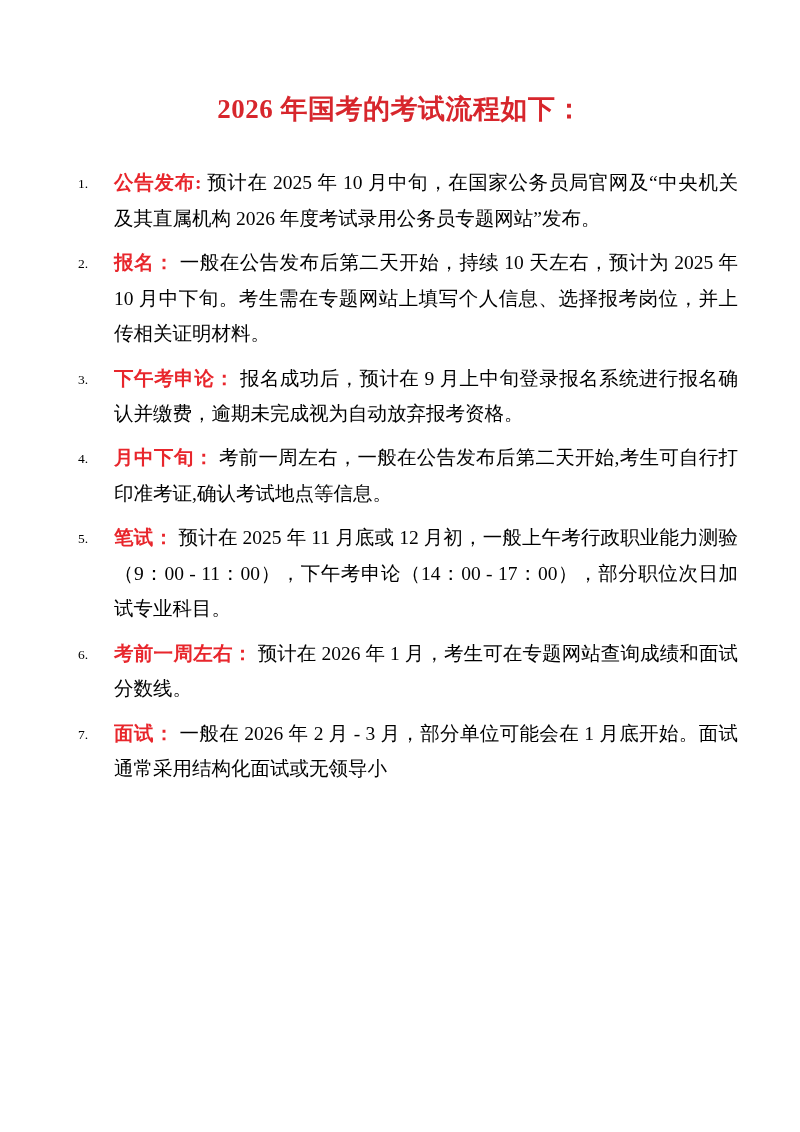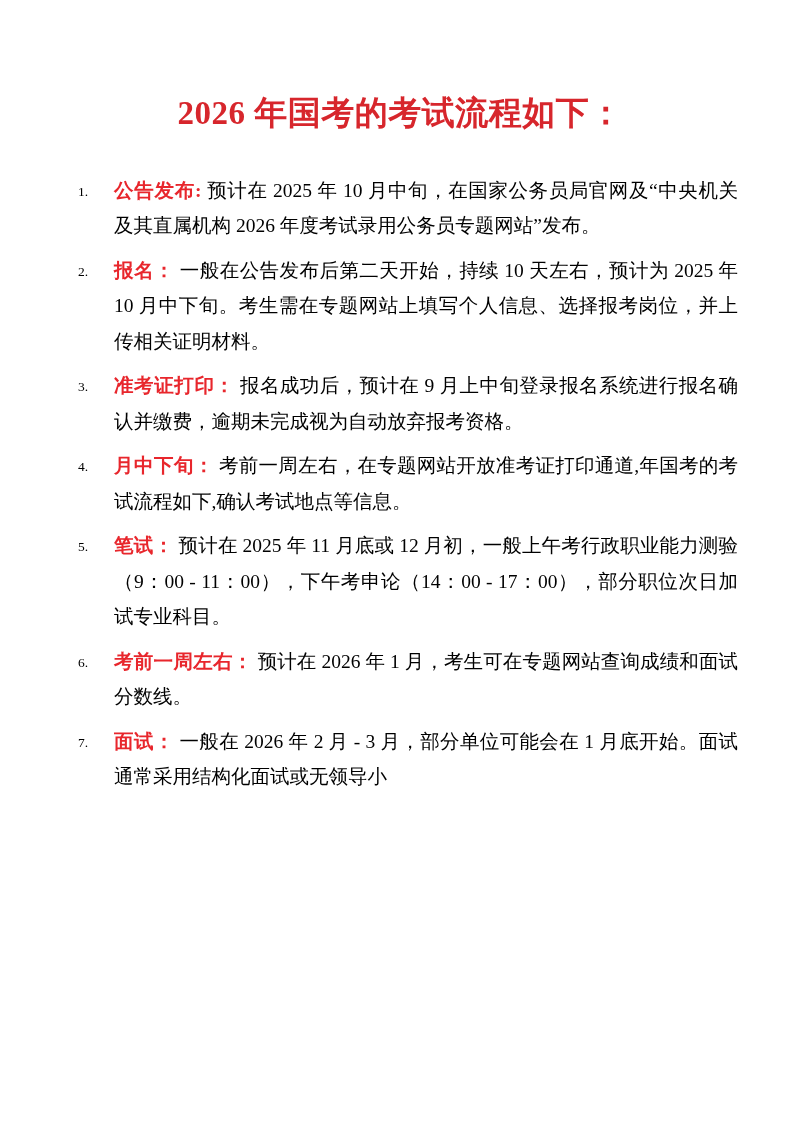--- a/index.html
+++ b/index.html
@@ -17,21 +17,21 @@
   .page {
     position: relative;
     width: 800px;
     height: 1132px;
     box-sizing: border-box;
     padding: 92px 62px 0 62px;
   }
   .doc-title {
     text-align: center;
     color: #d7262c;
-    font-size: 33px;
+    font-size: 27px;
     font-weight: bold;
     letter-spacing: 0.5px;
     margin: 0 0 38px 0;
     line-height: 1.3;
   }
   ol.steps {
     list-style: none;
     margin: 0;
     padding: 0;
     counter-reset: step;
@@ -74,26 +74,26 @@
   <ol class="steps">
     <li>
       <span class="term">公告发布:</span>
       <span class="body-text">预计在 2025 年 10 月中旬，在国家公务员局官网及“中央机关及其直属机构 2026 年度考试录用公务员专题网站”发布。</span>
     </li>
     <li>
       <span class="term">报名：</span>
       <span class="body-text">一般在公告发布后第二天开始，持续 10 天左右，预计为 2025 年 10 月中下旬。考生需在专题网站上填写个人信息、选择报考岗位，并上传相关证明材料。</span>
     </li>
     <li>
-      <span class="term">准考证打印：</span>
+      <span class="term">下午考申论：</span>
       <span class="body-text">报名成功后，预计在 9 月上中旬登录报名系统进行报名确认并缴费，逾期未完成视为自动放弃报考资格。</span>
     </li>
     <li>
       <span class="term">月中下旬：</span>
-      <span class="body-text">考前一周左右，在专题网站开放准考证打印通道,年国考的考试流程如下,确认考试地点等信息。</span>
+      <span class="body-text">考前一周左右，一般在公告发布后第二天开始,考生可自行打印准考证,确认考试地点等信息。</span>
     </li>
     <li>
       <span class="term">笔试：</span>
       <span class="body-text">预计在 2025 年 11 月底或 12 月初，一般上午考行政职业能力测验（9：00 - 11：00），下午考申论（14：00 - 17：00），部分职位次日加试专业科目。</span>
     </li>
     <li>
       <span class="term">考前一周左右：</span>
       <span class="body-text">预计在 2026 年 1 月，考生可在专题网站查询成绩和面试分数线。</span>
     </li>
     <li>

